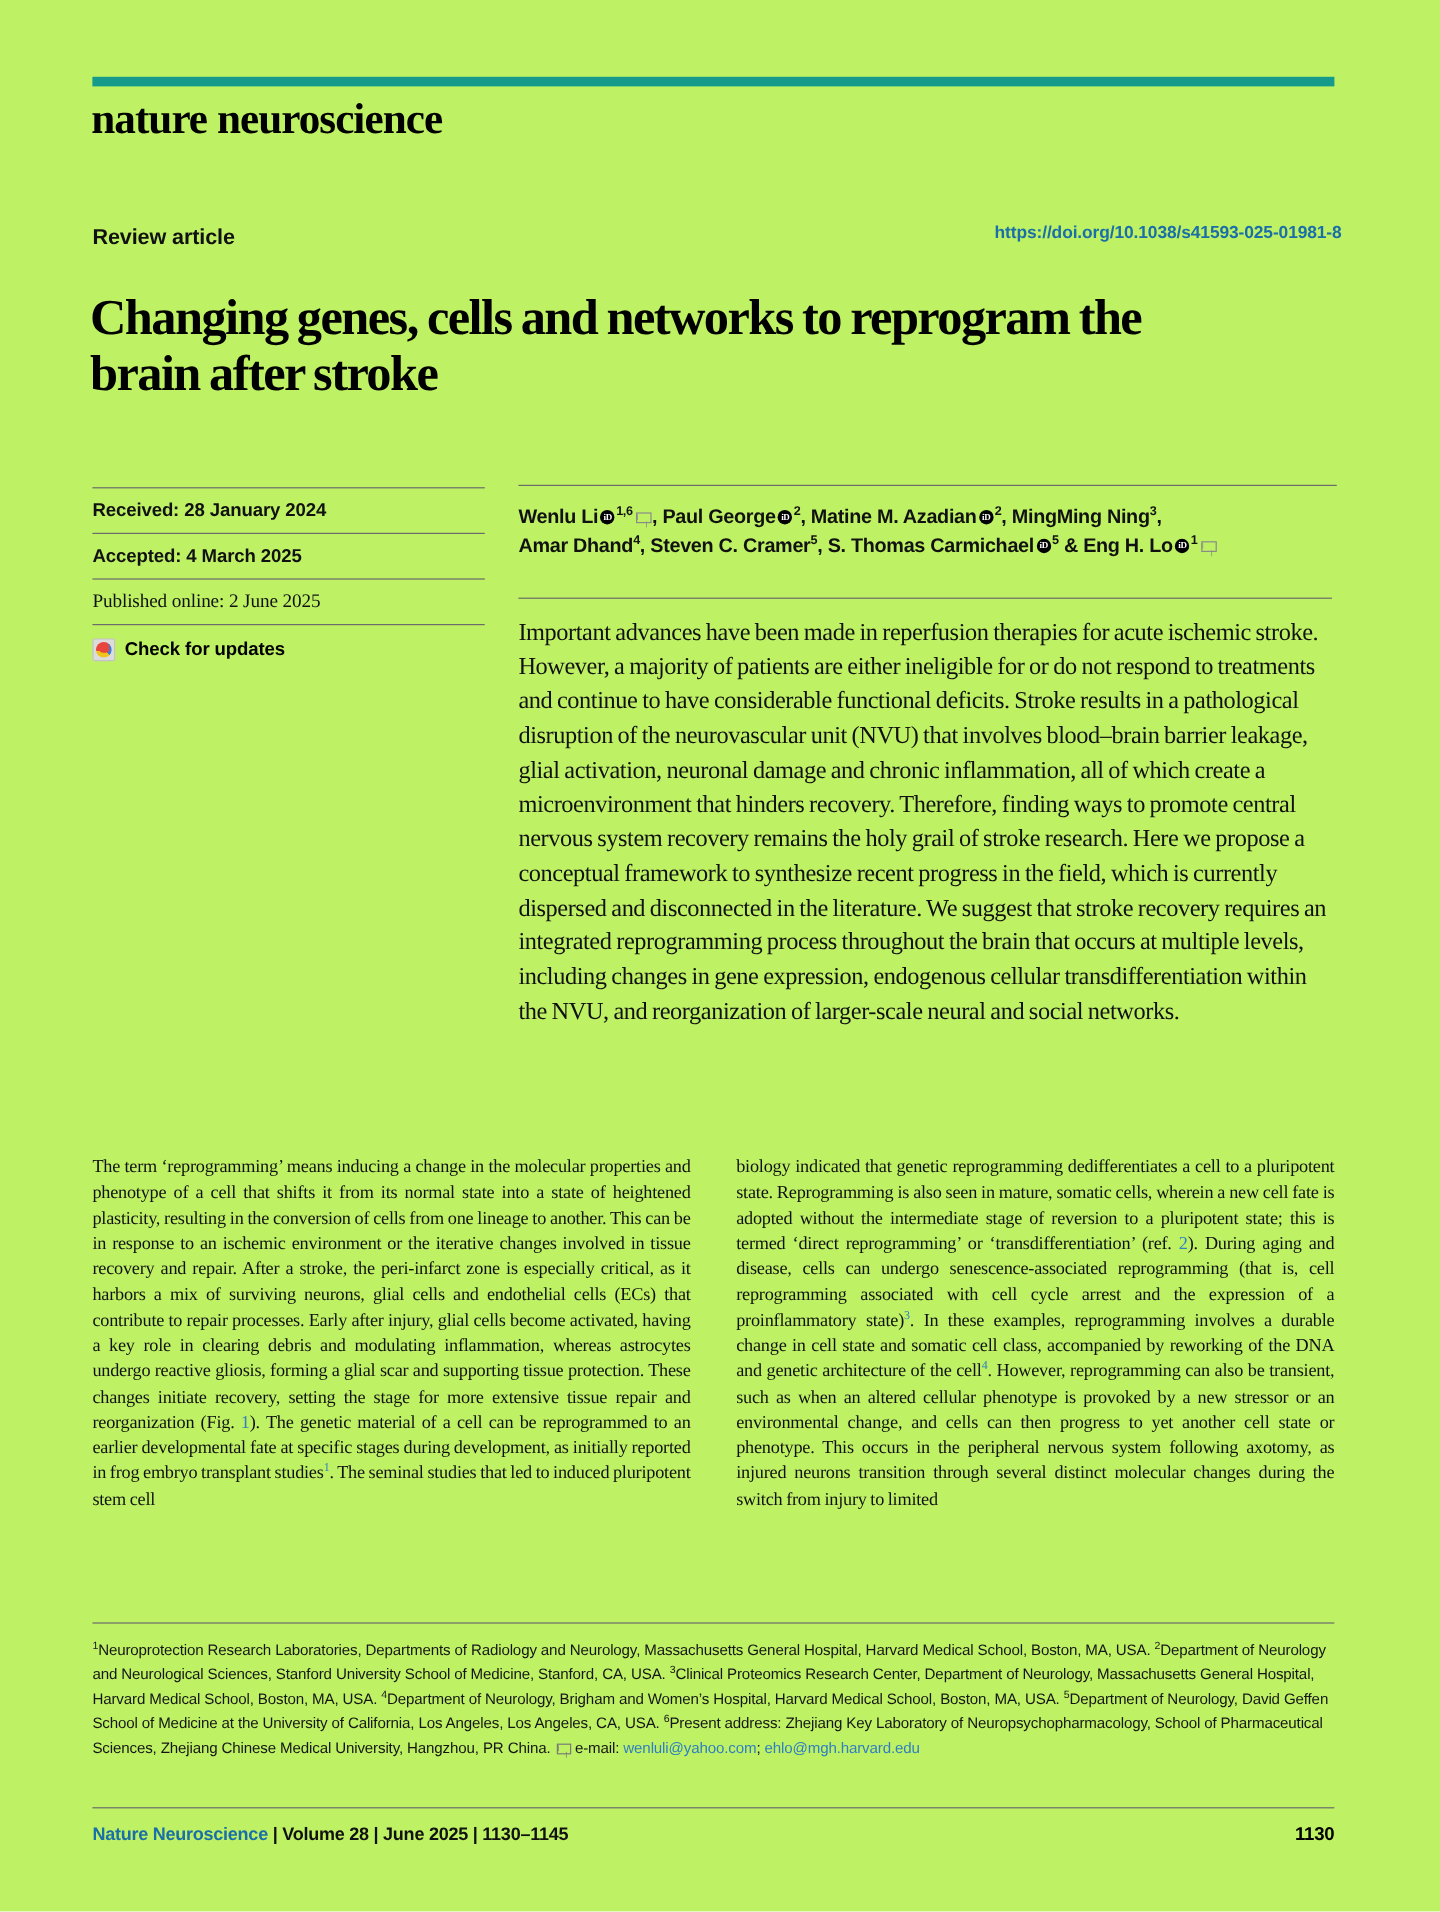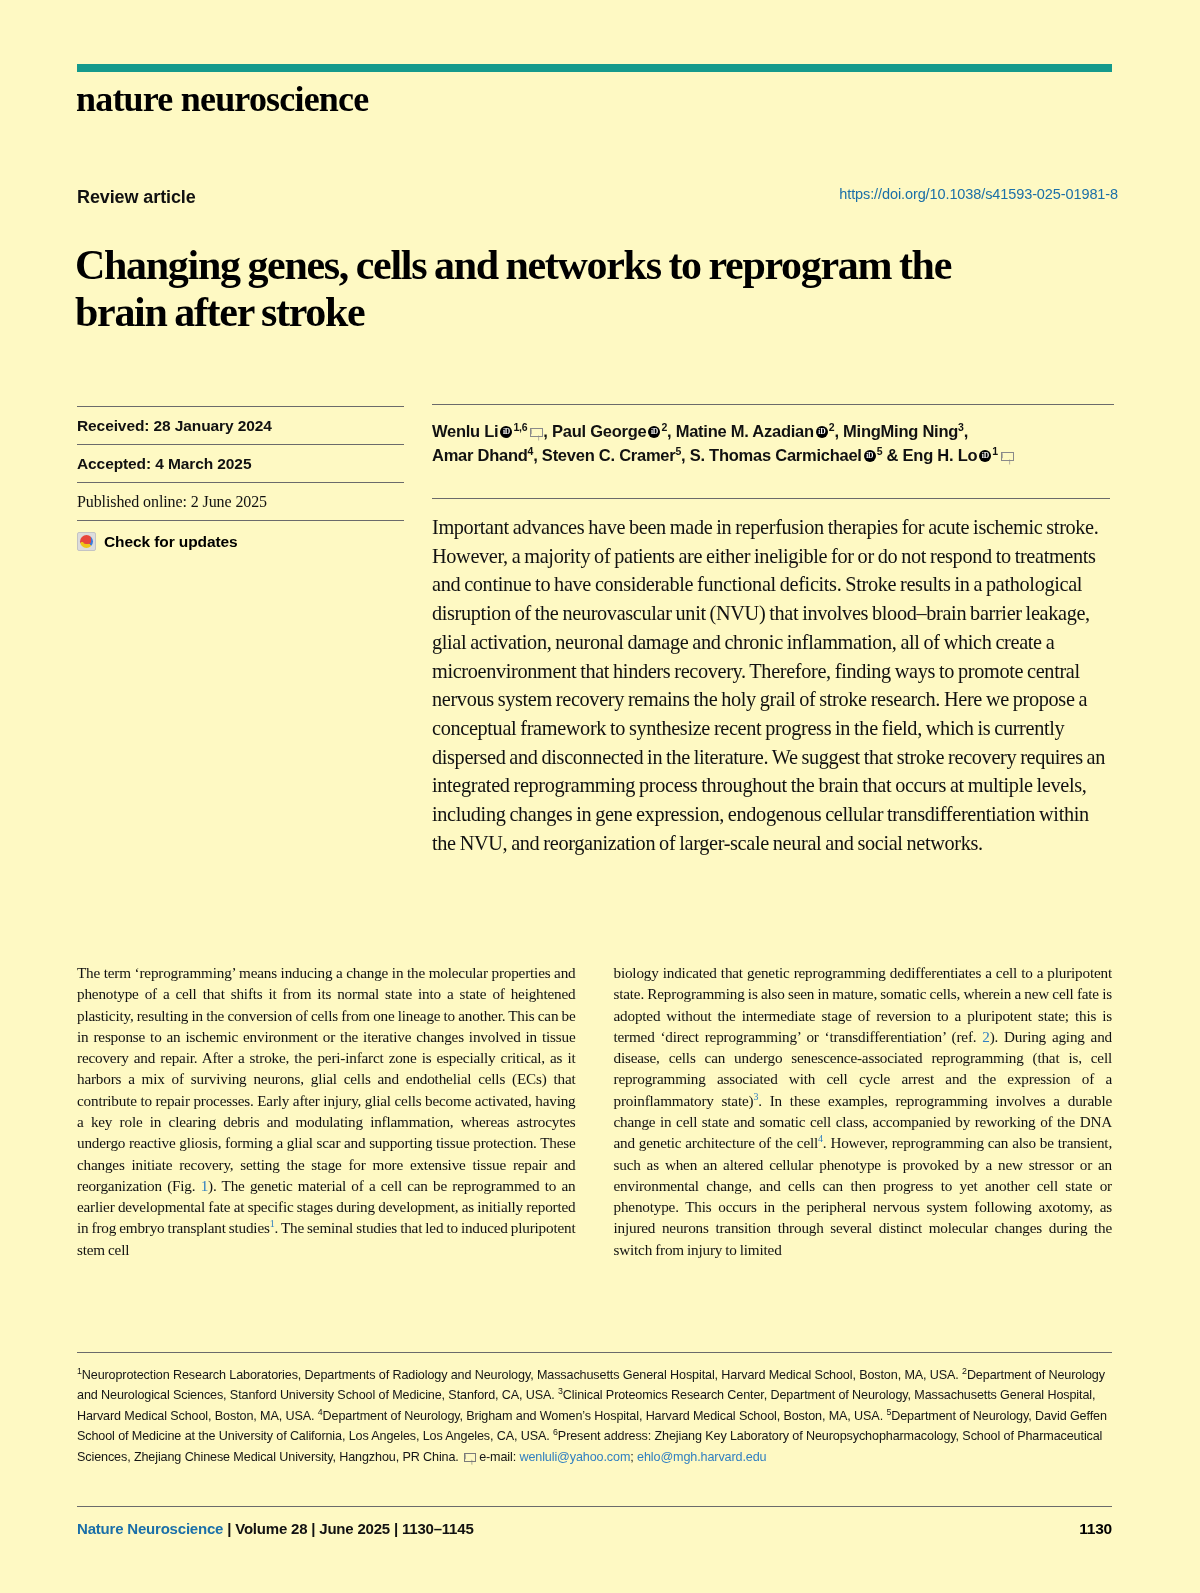--- a/index.html
+++ b/index.html
@@ -10,21 +10,21 @@
   body {
     font-family: "Liberation Sans", sans-serif;
     color: #000000;
     -webkit-font-smoothing: antialiased;
   }
   .page {
     position: relative;
     width: 1200px;
     height: 1593px;
     margin: 0 auto;
-    background: #fef9c3;
+    background: #bef264;
     overflow: hidden;
     box-sizing: border-box;
   }
 
   
   .teal-rule {
     position: absolute;
     left: 77px;
     top: 64px;
     width: 1035px;
@@ -51,21 +51,21 @@
     font-size: 18px;
     font-weight: 700;
     color: #111;
     letter-spacing: -0.1px;
   }
   .doi-link {
     position: absolute;
     right: 82px;
     top: 186px;
     font-size: 14.5px;
-    font-weight: 400;
+    font-weight: 700;
     color: #1a6fa8;
     text-decoration: none;
     letter-spacing: -0.1px;
   }
 
   
   .paper-title {
     position: absolute;
     left: 75px;
     top: 214px;

